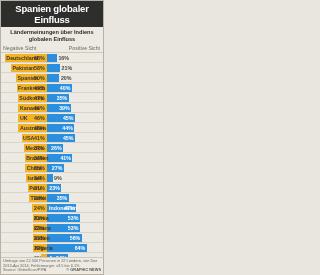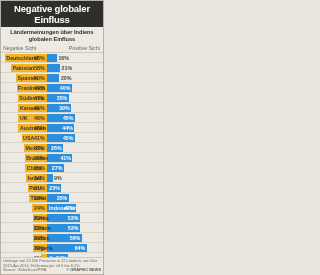--- a/index.html
+++ b/index.html
@@ -44,21 +44,21 @@
   .src{display:flex;justify-content:space-between;align-items:center;
        font-size:3.9px;color:#6d685d;line-height:4.6px;}
   .src .gn{font-weight:bold;color:#5c584e;}
 </style>
 </head>
 <body>
 
 <div id="page">
 
   <div class="titlebar">
-    <div class="title">Negative globaler Einfluss</div>
+    <div class="title">Spanien globaler Einfluss</div>
   </div>
 
   <div class="subtitle">Ländermeinungen über Indiens globalen Einfluss</div>
 
   <div class="legendrow">
     <span class="leg neg">Negative Sicht</span>
     <span class="leg pos">Positive Sicht</span>
   </div>
 
   <div class="rows" id="rows">

